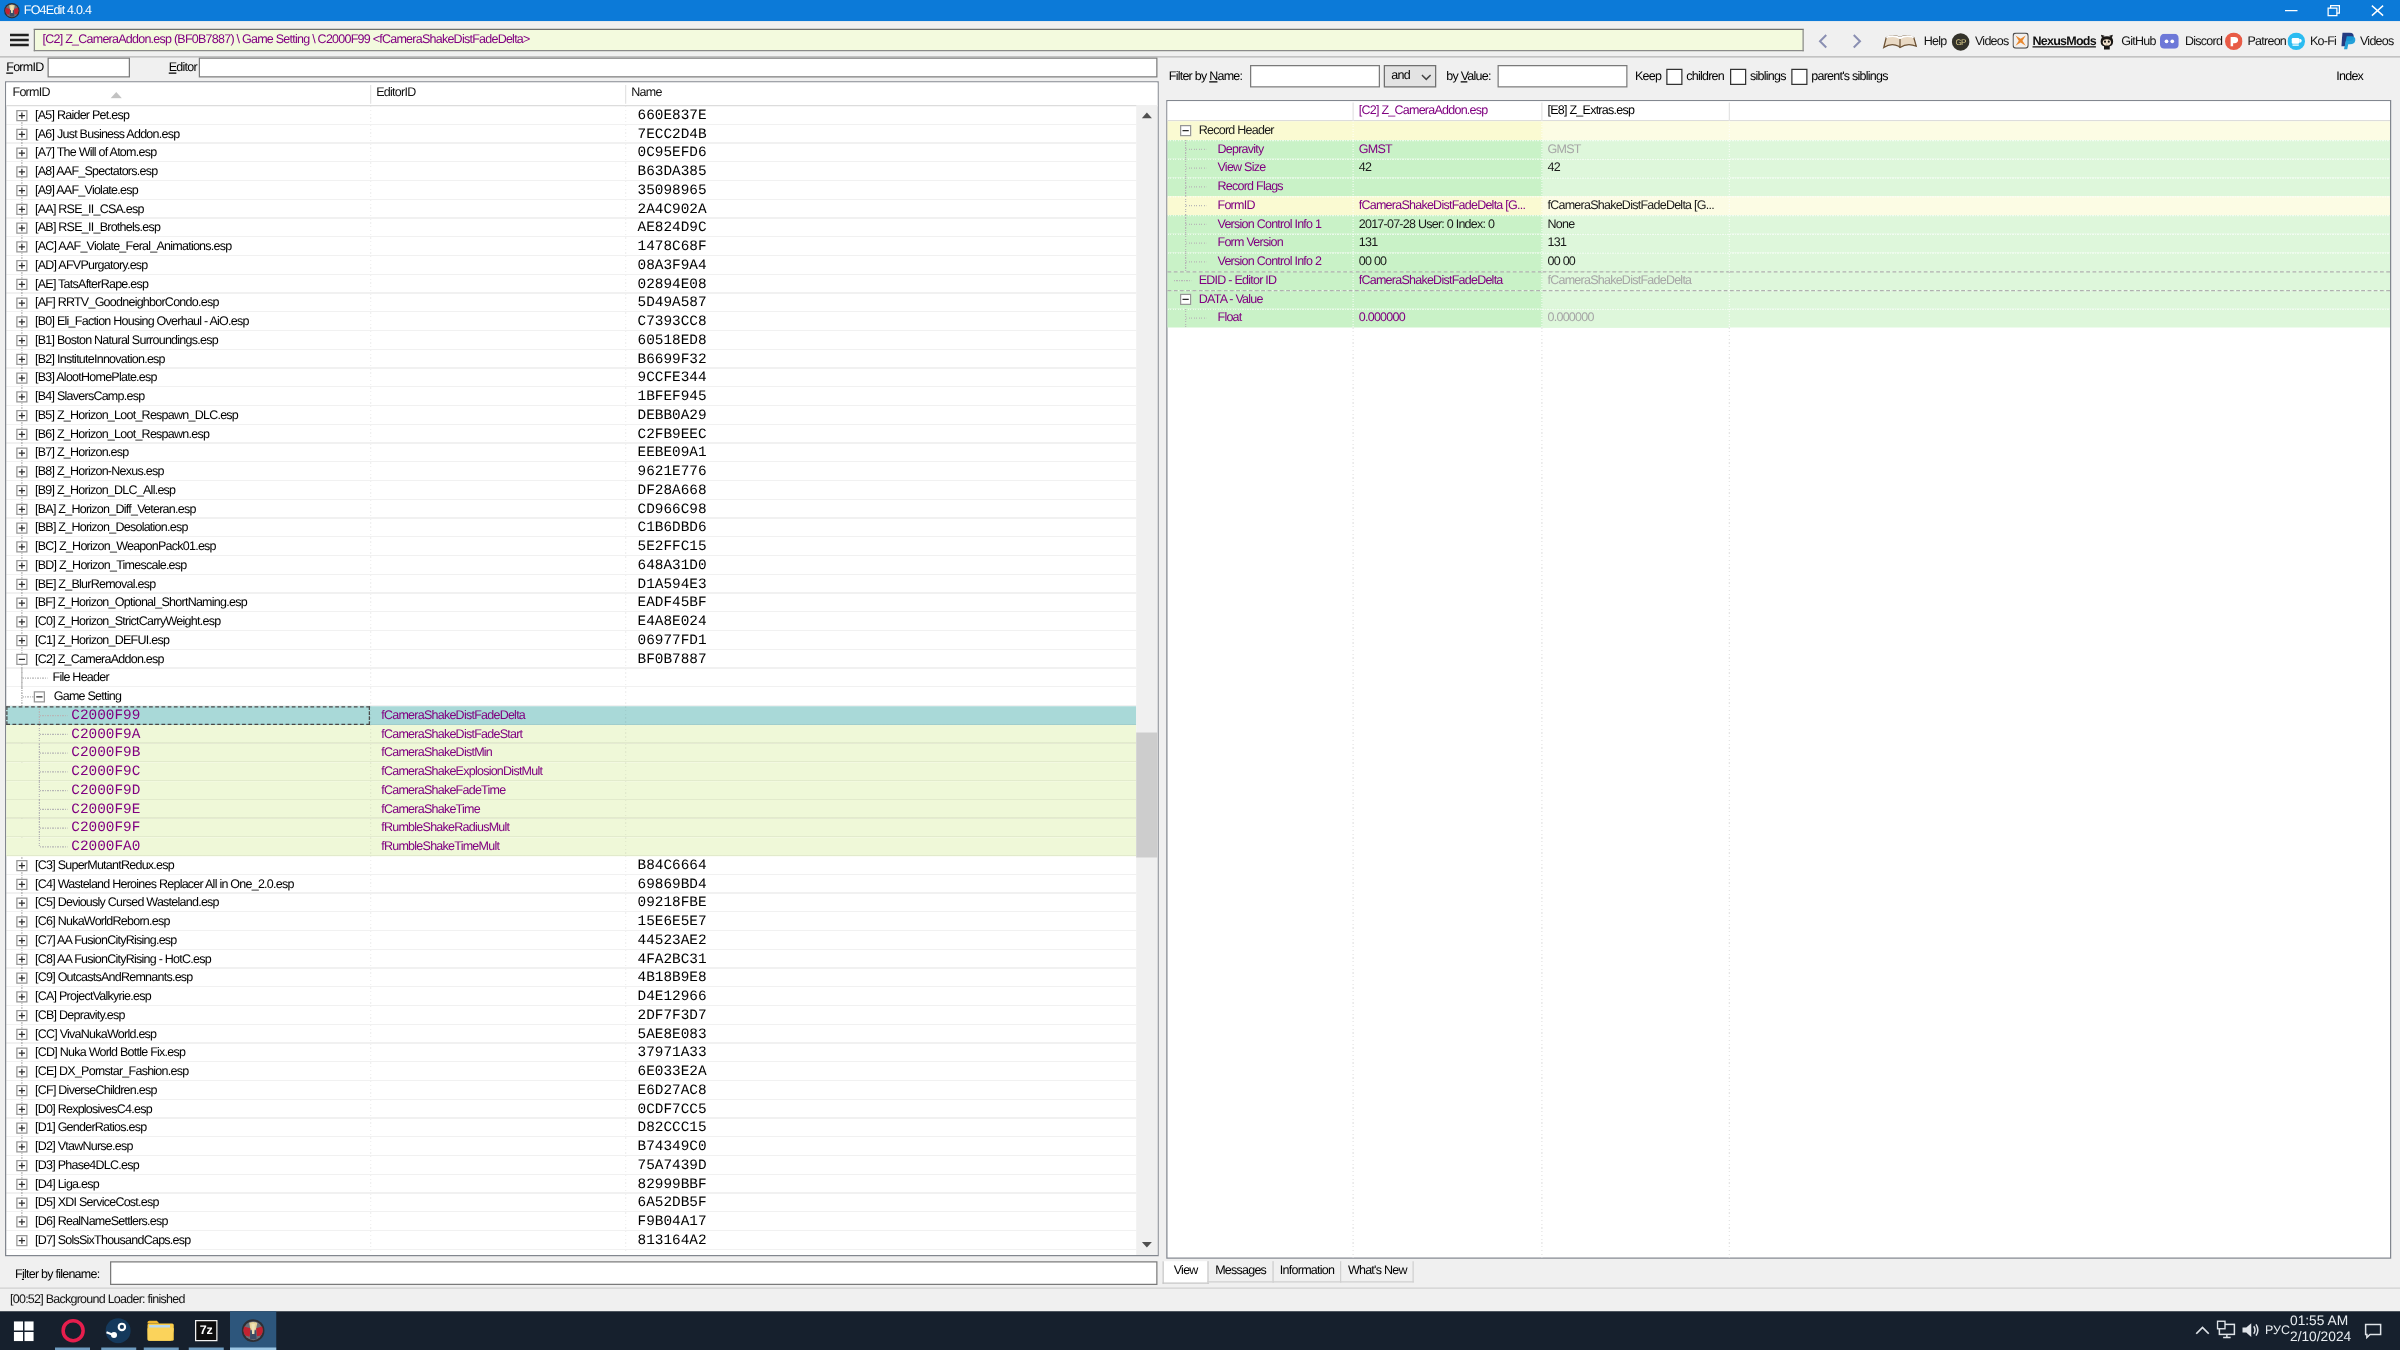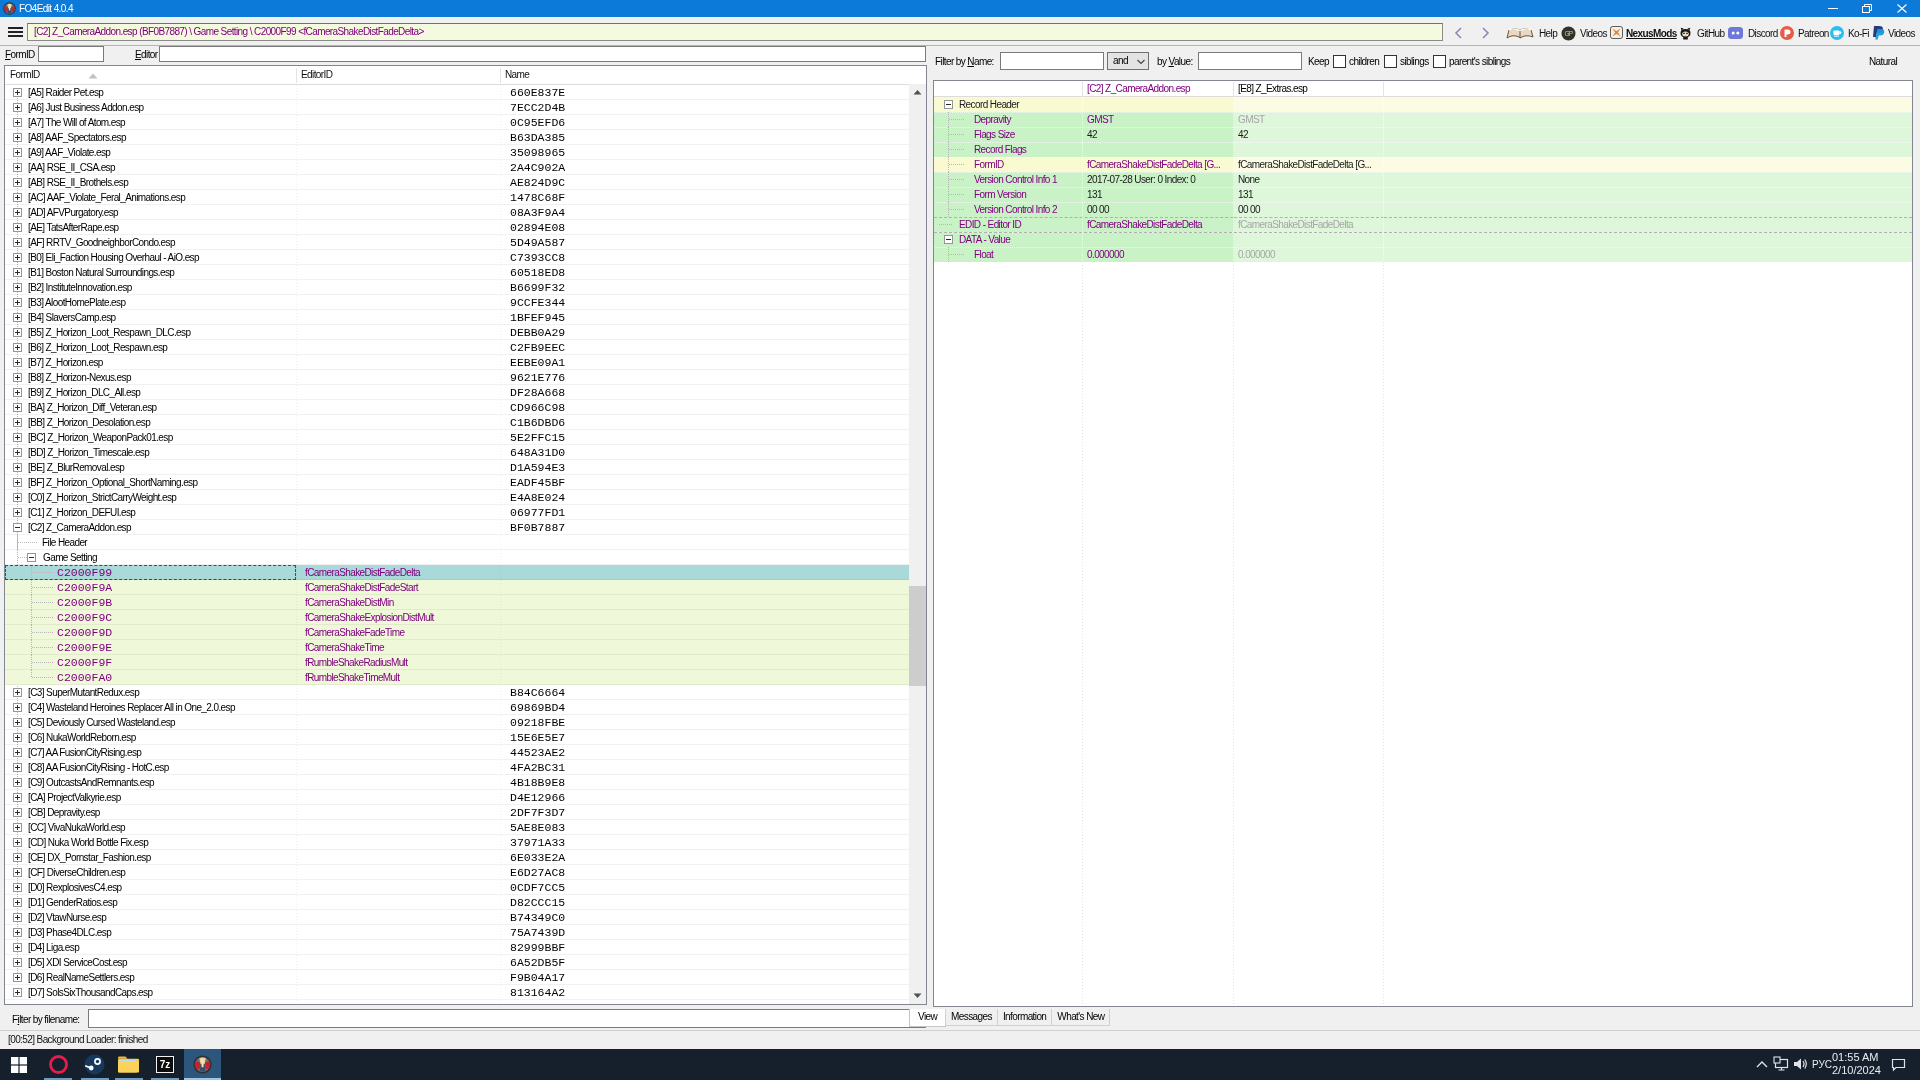--- a/index.html
+++ b/index.html
@@ -21,21 +21,21 @@
 .exp i{position:absolute;background:#2b2b2b}
 .exp .h{left:1px;top:3px;width:5px;height:1px}
 .exp .v{left:3px;top:1px;width:1px;height:5px}
 .dotv{width:1px;background-image:repeating-linear-gradient(to bottom,#b7b7b7 0 1px,transparent 1px 2px)}
 .doth{height:1px;background-image:repeating-linear-gradient(to right,#b7b7b7 0 1px,transparent 1px 2px)}
 .hexc{left:505px;top:0;color:#000;font-size:11.5px}
 #lscroll{left:904px;top:18px;width:17px;height:920px;background:#f0f0f0}
 #lthumb{left:0;top:502px;width:17px;height:100px;background:#cdcdcd}
 #rtable{left:933px;top:80px;width:980px;height:927px;background:#fff;border:1px solid #82878f}
 .rcell{overflow:hidden}
-#tabs{left:909px;top:1009px;height:18px}
+#tabs{left:930px;top:1009px;height:18px}
 .tab{display:inline-block;height:17px;line-height:16px;padding:0 5px;background:#f0f0f0;border:1px solid #d0d0d0;border-top:none;margin-right:-1px;vertical-align:top}
 .tab.act{background:#fff;height:18px;border-color:#c4c4c4;padding:0 8px}
 #statusbar{left:0;top:1030px;width:1920px;height:19px;background:#f0f0f0;border-top:1px solid #d0d0d0;color:#111;line-height:18px;padding-left:8px}
 #taskbar{left:0;top:1049px;width:1920px;height:31px;background:#16202d}
 .runline{top:1078px;height:2px;background:#6f9cc0}
 .trayico{color:#e9edf1;letter-spacing:0}
 svg{display:block}
 u{text-decoration:underline}
 </style></head><body>
 <div id="titlebar" class="ab">
@@ -131,21 +131,21 @@
     </svg></div>
 <div class="ab flabel" style="left:1157px;top:56px">by <u>V</u>alue:</div>
 <div class="ab finput" style="left:1198px;top:52px;width:104px;height:18px"></div>
 <div class="ab flabel" style="left:1308px;top:56px">Keep</div>
 <div class="ab finput" style="left:1333px;top:55px;width:13px;height:13px;border-color:#333"></div>
 <div class="ab flabel" style="left:1349px;top:56px">children</div>
 <div class="ab finput" style="left:1384px;top:55px;width:13px;height:13px;border-color:#333"></div>
 <div class="ab flabel" style="left:1400px;top:56px">siblings</div>
 <div class="ab finput" style="left:1433px;top:55px;width:13px;height:13px;border-color:#333"></div>
 <div class="ab flabel" style="left:1449px;top:56px">parent's siblings</div>
-<div class="ab flabel" style="left:1869px;top:56px">Natural</div>
+<div class="ab flabel" style="left:1869px;top:56px">Index</div>
 <div id="lpanel" class="ab">
     <div id="lhead" class="ab">
       <span class="ab" style="left:5px;top:3px">FormID</span>
       <svg class="ab" style="left:83px;top:7px" width="10" height="6">
         <path d="M5 0.5 L9.5 5.5 L0.5 5.5 Z" fill="#c2c2c2"></path>
       </svg>
       <span class="ab" style="left:296px;top:3px">EditorID</span>
       <span class="ab" style="left:500px;top:3px">Name</span>
       <div class="ab" style="left:291px;top:2px;width:1px;height:15px;background:#e4e4e4"></div>
       <div class="ab" style="left:495px;top:2px;width:1px;height:15px;background:#e4e4e4"></div>
@@ -660,21 +660,21 @@
     <div class="ab doth" style="left:15px;top:38px;width:16px"></div>
     <div class="ab rrow" style="left:40px;top:31px;color:#800080">Depravity</div>
     <div class="ab rrow rcell" style="left:153px;top:31px;width:146px;color:#800080">GMST</div>
     <div class="ab rrow rcell" style="left:304px;top:31px;width:146px;color:#a6a6a6">GMST</div>
     <div class="ab rrow" style="left:0;top:46px;width:450px;background:#c9f2c7;"></div>
     <div class="ab rrow" style="left:300px;top:46px;width:150px;background:#def7db;"></div>
     <div class="ab rrow" style="left:450px;top:46px;width:528px;background:#def7db;"></div>
     <div class="ab" style="left:0;top:46px;width:978px;height:1px;background-image:repeating-linear-gradient(to right,rgba(255,255,255,.65) 0 1px,transparent 1px 2px)"></div>
     <div class="ab dotv" style="left:14px;top:46px;height:15px"></div>
     <div class="ab doth" style="left:15px;top:53px;width:16px"></div>
-    <div class="ab rrow" style="left:40px;top:46px;color:#800080">Flags Size</div>
+    <div class="ab rrow" style="left:40px;top:46px;color:#800080">View Size</div>
     <div class="ab rrow rcell" style="left:153px;top:46px;width:146px;color:#1a1a1a">42</div>
     <div class="ab rrow rcell" style="left:304px;top:46px;width:146px;color:#1a1a1a">42</div>
     <div class="ab rrow" style="left:0;top:61px;width:450px;background:#c9f2c7;"></div>
     <div class="ab rrow" style="left:300px;top:61px;width:150px;background:#def7db;"></div>
     <div class="ab rrow" style="left:450px;top:61px;width:528px;background:#def7db;"></div>
     <div class="ab" style="left:0;top:61px;width:978px;height:1px;background-image:repeating-linear-gradient(to right,rgba(255,255,255,.65) 0 1px,transparent 1px 2px)"></div>
     <div class="ab dotv" style="left:14px;top:61px;height:15px"></div>
     <div class="ab doth" style="left:15px;top:68px;width:16px"></div>
     <div class="ab rrow" style="left:40px;top:61px;color:#800080">Record Flags</div>
     <div class="ab rrow" style="left:0;top:76px;width:450px;background:#fafad2;"></div>

